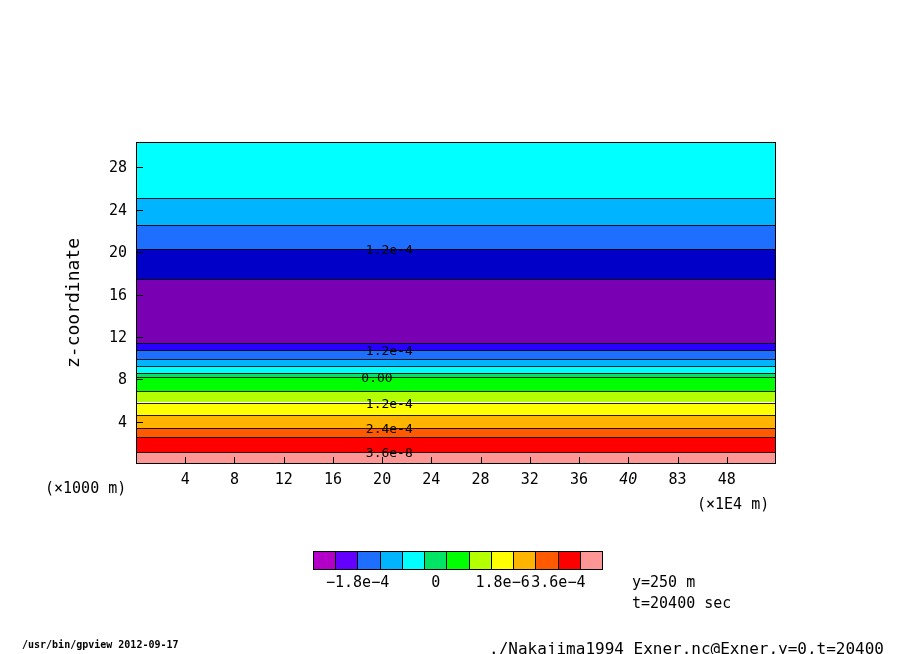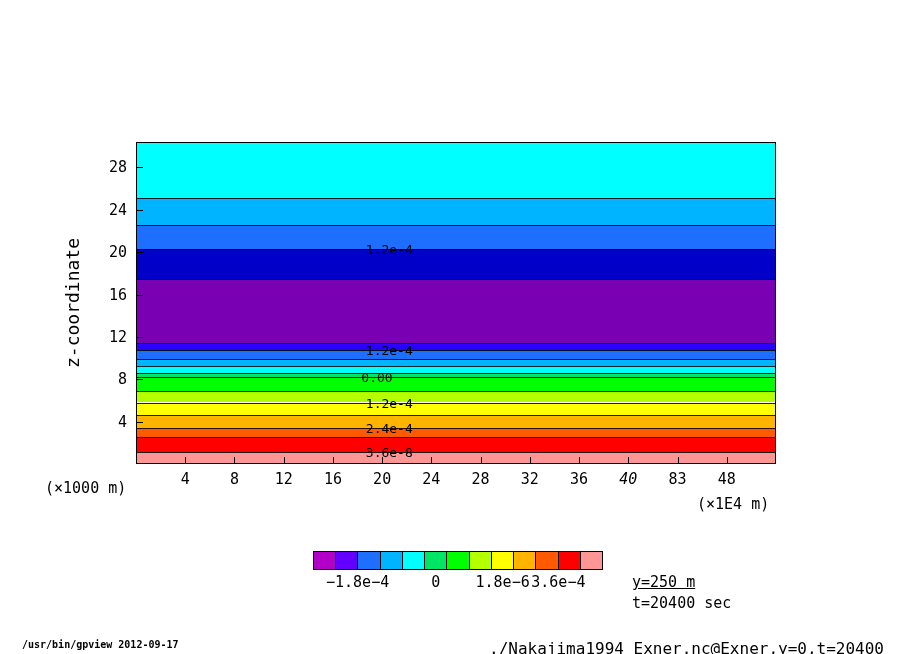--- a/index.html
+++ b/index.html
@@ -286,19 +286,19 @@
       <div class="cb-cell" style="background: rgb(255, 0, 0);"></div>
       <div class="cb-cell" style="background: rgb(255, 150, 150);"></div>
     </div>
   <div id="cb-ticks">
       <div class="cb-tick-label" style="left: 357.615px;">−1.8e−4</div>
       <div class="cb-tick-label" style="left: 435.692px;">0</div>
       <div class="cb-tick-label" style="left: 502.615px;">1.8e−6</div>
       <div class="cb-tick-label" style="left: 558.385px;">3.6e−4</div>
     </div>
 
-  <div class="annot" style="top:573px;text-decoration:underline;">y=250 m</div>
+  <div class="annot" style="top:573px;">y=250 m</div>
   <div class="annot" style="top:594px;">t=20400 sec</div>
 
   <div class="footer-left">/usr/bin/gpview  2012-09-17</div>
   <div class="footer-right">./Nakajima1994_Exner.nc@Exner,y=0,t=20400</div>
 
 </div>
 
 </body></html>

